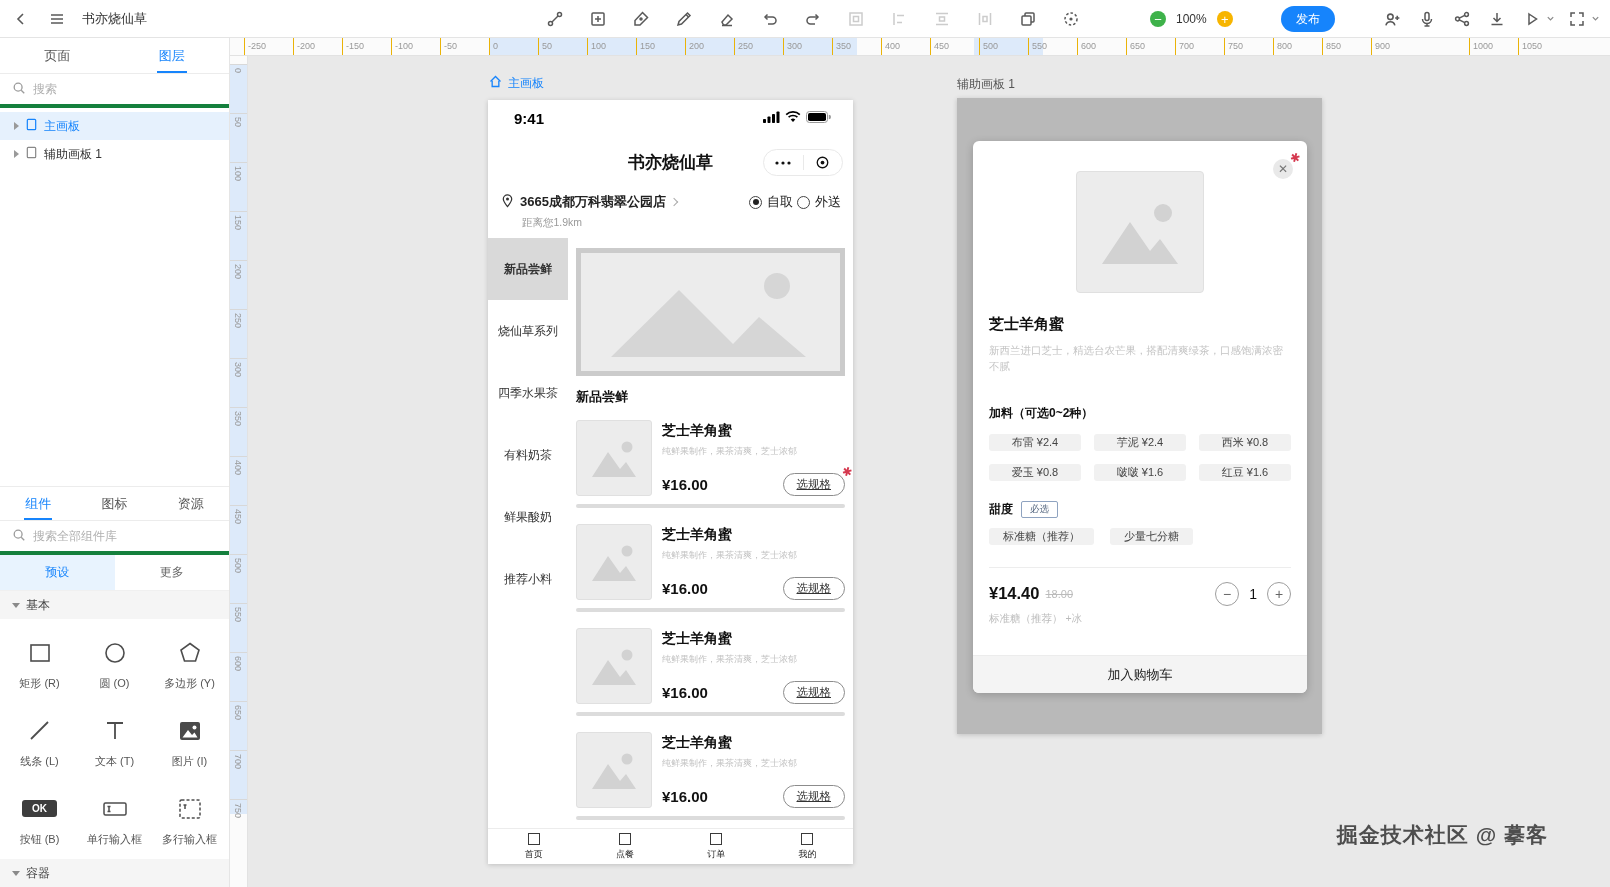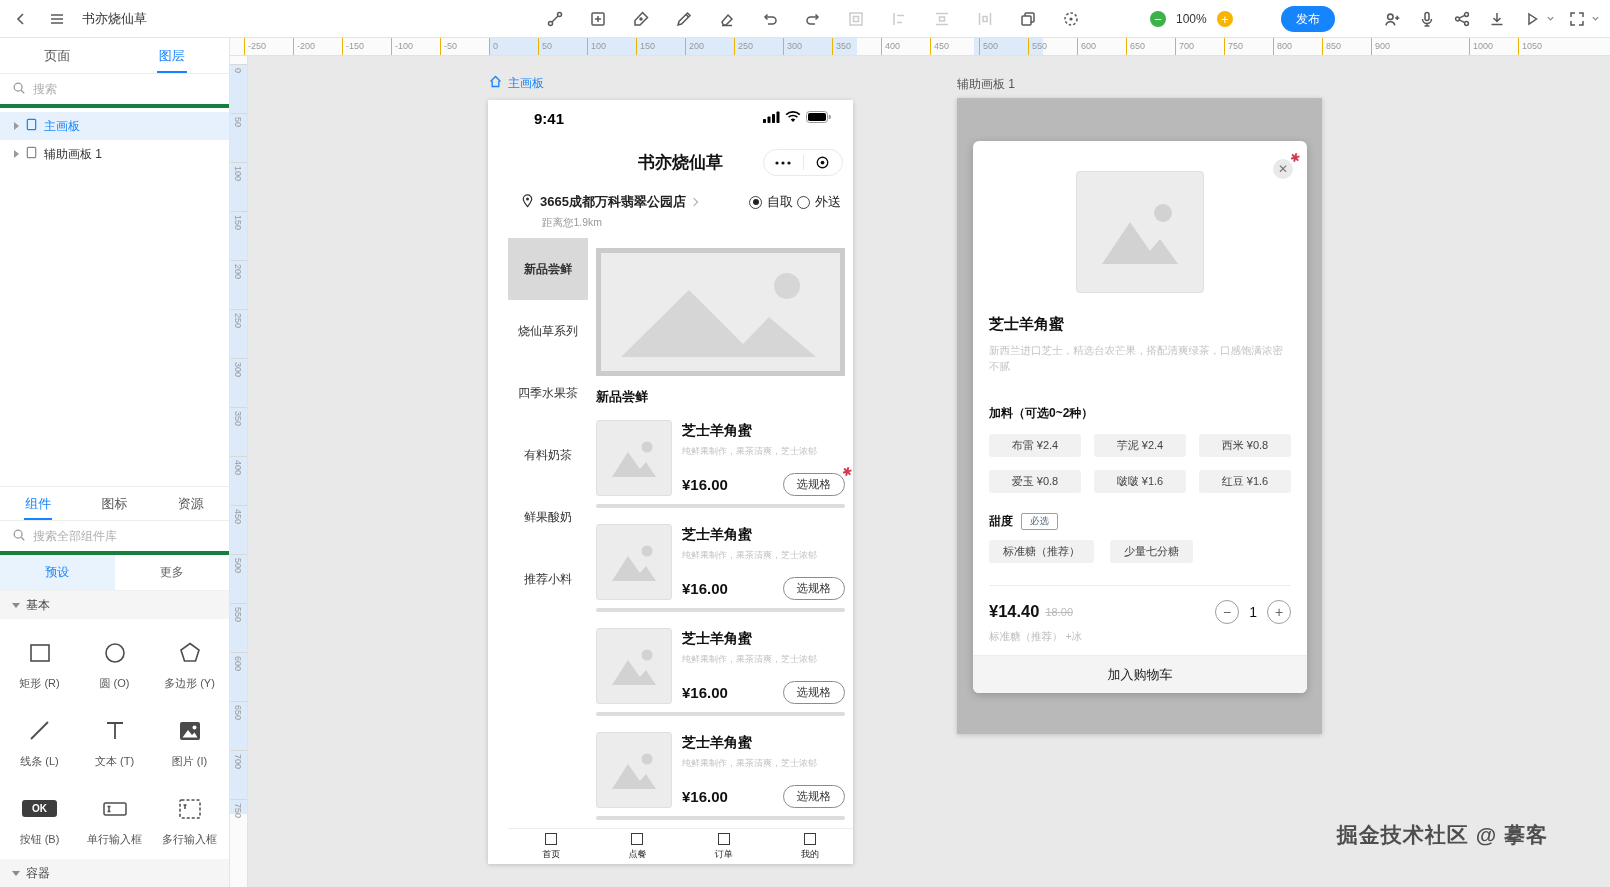--- a/index.html
+++ b/index.html
@@ -63,21 +63,21 @@
   .vtlabel { writing-mode:vertical-rl; font-size:9px; color:#999; margin:3px 0 0 3px; display:block; }
 
   
   .canvas { position:absolute; left:248px; top:56px; right:0; bottom:0; background:#e9e9e9; overflow:hidden; }
   .ab-label { position:absolute; display:flex; align-items:center; gap:5px; font-size:12px; color:#555; cursor:pointer; }
   .ab-label.main { left:240px; top:18px; color:#1684fc; }
   .ab-label.aux { left:709px; top:20px; }
 
   
   .artboard { position:absolute; background:#fff; box-shadow:0 1px 5px rgba(0,0,0,.18); }
-  .phone { left:240px; top:44px; width:365px; height:764px; display:flex; flex-direction:column; overflow:hidden;padding-left:20px; }
+  .phone { left:240px; top:44px; width:365px; height:764px; display:flex; flex-direction:column; overflow:hidden; }
   .p-status { height:36px; flex:none; display:flex; align-items:center; justify-content:space-between; padding:0 22px 0 26px; }
   .p-time { font-size:15px; font-weight:bold; color:#000; }
   .status-icons { display:flex; align-items:center; gap:5px; }
   .p-header { height:52px; flex:none; position:relative; display:flex; align-items:center; justify-content:center; }
   .p-store { font-size:17px; font-weight:bold; color:#111; }
   .capsule { position:absolute; right:10px; top:13px; width:80px; height:27px; border:1px solid #e9e9e9; border-radius:14px; display:flex; align-items:center; background:#fff; }
   .cap-half { flex:1; display:flex; align-items:center; justify-content:center; height:100%; background:none; border:none; cursor:pointer; color:#111; }
   .cap-div { width:1px; height:15px; background:#e9e9e9; }
   .p-loc { height:28px; flex:none; display:flex; align-items:center; gap:5px; padding:0 12px; }
   .p-addr { font-size:13px; font-weight:bold; color:#222; }
@@ -95,39 +95,39 @@
   .banner { margin:10px 8px 0; height:128px; border:5px solid #cbcbcb; background:#ececec; display:flex; align-items:center; justify-content:center; }
   .sec-title { margin:12px 0 4px 8px; font-size:13px; font-weight:bold; color:#111; }
   .product-card { display:flex; gap:10px; padding:10px 8px 8px; position:relative; }
   .p-thumb { width:76px; height:76px; flex:none; background:#ececec; border:1px solid #e0e0e0; border-radius:3px; display:flex; align-items:center; justify-content:center; }
   .p-info { flex:1; min-width:0; display:flex; flex-direction:column; }
   .p-name { font-size:14px; font-weight:bold; color:#111; margin-top:2px; }
   .p-desc { font-size:9px; color:#c2c2c2; margin-top:5px; white-space:nowrap; overflow:hidden; }
   .p-row { margin-top:auto; display:flex; align-items:center; }
   .p-price { font-size:15px; font-weight:bold; color:#111; }
   .spec-wrap { margin-left:auto; position:relative; }
-  .spec-btn { border:1px solid #8c8c8c; background:#fff; border-radius:12px; padding:3px 13px; font-size:11.5px; color:#333; cursor:pointer; }
+  .spec-btn { border:1px solid #8c8c8c; background:#fff; border-radius:12px; padding:3px 13px; font-size:11.5px; color:#333; cursor:pointer;text-decoration:underline; }
   .red-mark { position:absolute; right:-7px; top:-8px; color:#d5394f; font-size:12px; transform:rotate(15deg); }
   .p-divider { height:4px; background:#dcdcdc; border-radius:2px; margin:0 8px 6px; }
   .p-tabbar { height:36px; flex:none; border-top:1px solid #ececec; display:flex; }
   .tab-item { flex:1; display:flex; flex-direction:column; align-items:center; justify-content:center; gap:3px; cursor:pointer; }
   .tab-sq { width:12px; height:12px; border:1.5px solid #3a3a3a; }
   .tab-label { font-size:9px; color:#222; }
 
   
   .aux-board { left:709px; top:42px; width:365px; height:636px; background:#b9b9b9; }
   .modal-card { position:absolute; left:16px; top:43px; width:334px; height:552px; background:#fff; border-radius:6px; box-shadow:0 2px 8px rgba(0,0,0,.2); }
   .m-close { position:absolute; right:14px; top:18px; width:20px; height:20px; border-radius:50%; background:#e9e9e9; border:none; color:#777; font-size:12px; line-height:1; display:flex; align-items:center; justify-content:center; cursor:pointer; }
   .m-img { width:128px; height:122px; margin:30px auto 0; background:#ececec; border:1px solid #e0e0e0; border-radius:4px; display:flex; align-items:center; justify-content:center; }
   .m-body { padding:0 16px; }
   .m-title { margin-top:22px; font-size:15px; font-weight:bold; color:#111; }
   .m-desc { margin-top:8px; font-size:10.5px; color:#c4c4c4; line-height:1.55; }
   .m-sub { margin-top:30px; font-size:12px; font-weight:bold; color:#111; }
   .chip-grid { margin-top:12px; display:grid; grid-template-columns:repeat(3,92px); column-gap:13px; row-gap:13px; }
-  .chip { height:23px; background:#f1f1f1; border-radius:3px; display:flex; align-items:center; justify-content:center; font-size:11px; color:#444; cursor:pointer; }
+  .chip { height:17px; background:#f1f1f1; border-radius:3px; display:flex; align-items:center; justify-content:center; font-size:11px; color:#444; cursor:pointer; }
   .sweet-row { margin-top:20px; display:flex; align-items:flex-end; gap:8px; }
   .req-badge { border:1px solid #8fa3c0; color:#52647e; font-size:9.5px; padding:1px 8px; border-radius:2px; }
   .sweet-chips { margin-top:10px; display:flex; gap:16px; }
   .sweet-chips .chip { padding:0 14px; }
   .m-divider { margin-top:22px; border-top:1px solid #ededed; }
   .price-row { margin-top:14px; display:flex; align-items:center; }
   .m-price { font-size:16.5px; font-weight:bold; color:#111; }
   .m-orig { margin-left:6px; font-size:11px; color:#bbb; text-decoration:line-through; }
   .stepper { margin-left:auto; display:flex; align-items:center; gap:10px; }
   .step-btn { width:24px; height:24px; border-radius:50%; border:1.5px solid #9e9e9e; background:#fff; color:#666; font-size:14px; line-height:1; display:flex; align-items:center; justify-content:center; cursor:pointer; }

